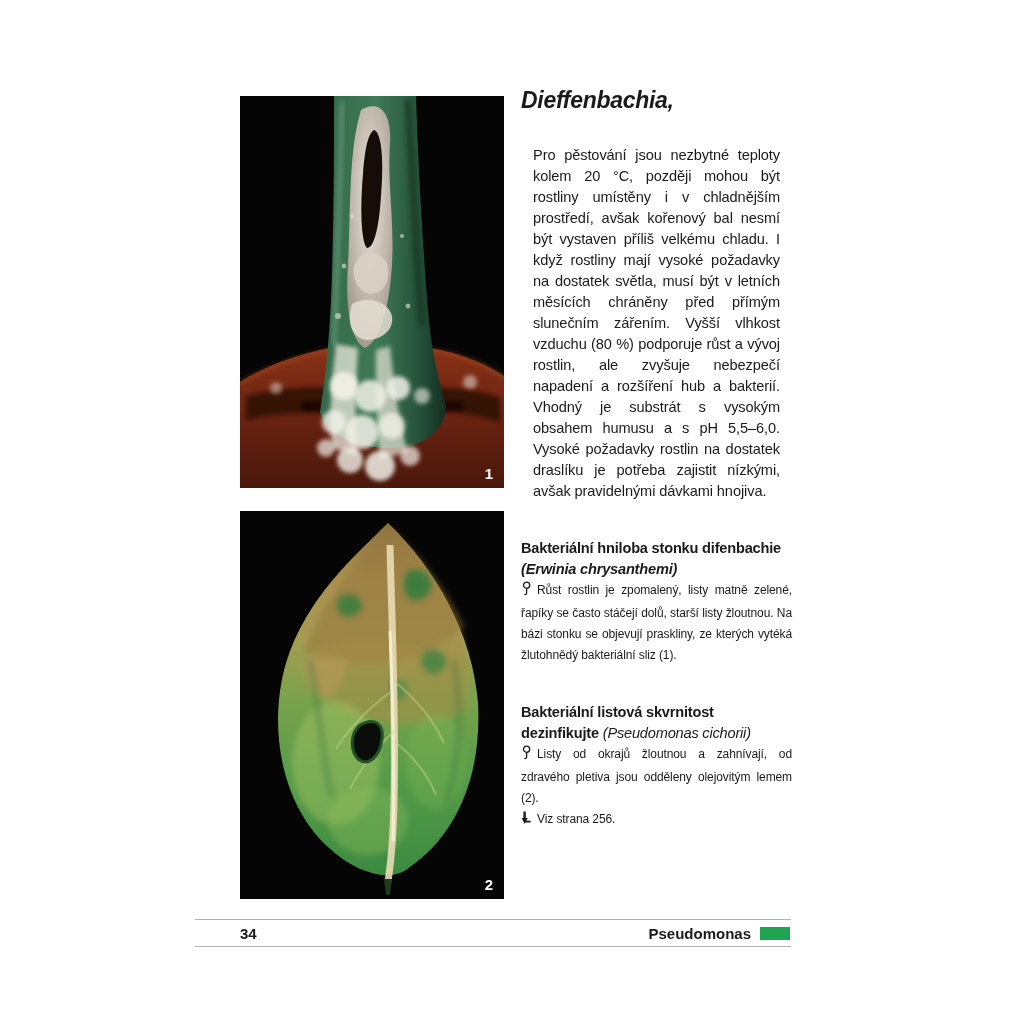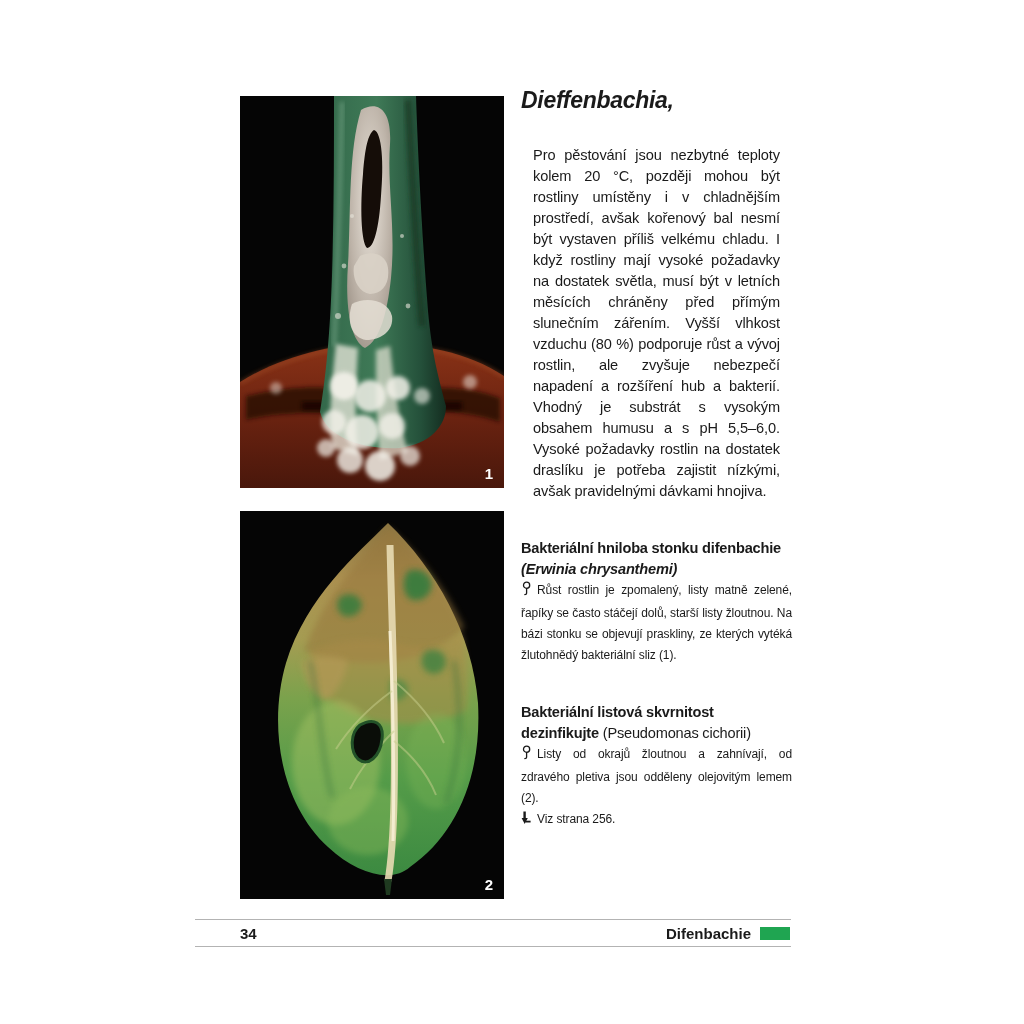--- a/index.html
+++ b/index.html
@@ -21,21 +21,21 @@
   }
 
   
   .text-col{position:absolute;left:521px;top:86px;width:271px;}
   .title{margin:0 0 30px 0;font-size:23px;line-height:29px;font-weight:bold;letter-spacing:-0.3px;}
   .title .t-line1{display:block;font-style:italic;}
   .title .t-line2{display:block;}
   .body-par{margin:12px;font-size:14.6px;line-height:21px;text-align:justify;letter-spacing:-0.1px;}
   .section{margin-top:36px;}
   .sec-head{font-weight:bold;font-size:14.6px;line-height:21px;letter-spacing:-0.2px;}
-  .latin{font-weight:normal;}
+  .latin{font-style:italic;font-weight:normal;}
   .latin-block{display:block;font-style:italic;font-weight:bold;font-size:14.6px;line-height:21px;}
   .entry{margin:0;font-size:12px;line-height:21px;text-align:justify;letter-spacing:-0.1px;}
   .icon{display:inline-block;vertical-align:-2px;margin-right:5px;}
 
   
   .footer{
     position:absolute;left:195px;top:919px;width:596px;height:26px;
     border-top:1px solid #b3b3b3;border-bottom:1px solid #b3b3b3;
     display:flex;align-items:center;justify-content:space-between;
     font-size:15px;font-weight:bold;
@@ -214,18 +214,18 @@
               <path d="M0.6,7 L6.8,7 L3.7,13 Z" fill="#1a1a1a"></path>
               <path d="M4.5,10.6 L9.6,10.6" stroke="#1a1a1a" stroke-width="1.8"></path>
             </svg></span><span>Viz strana 256.</span>
       </p>
     </div>
   </div>
 
   <div class="footer">
     <span class="page-num">34</span>
     <span class="chapter-wrap">
-      <span>Difenbachie</span>
+      <span>Pseudomonas</span>
       <span class="swatch" style="background: rgb(31, 165, 81);"></span>
     </span>
   </div>
 
 </div>
 
 </body></html>

